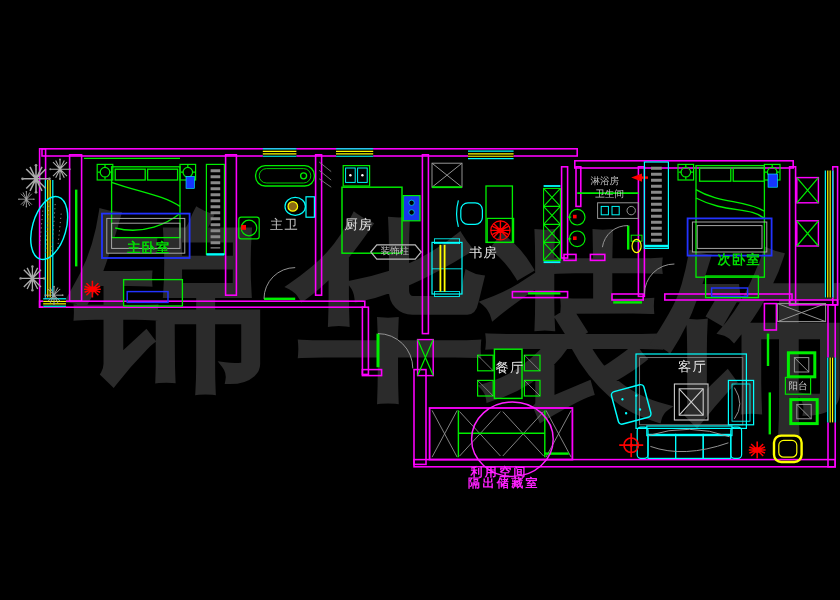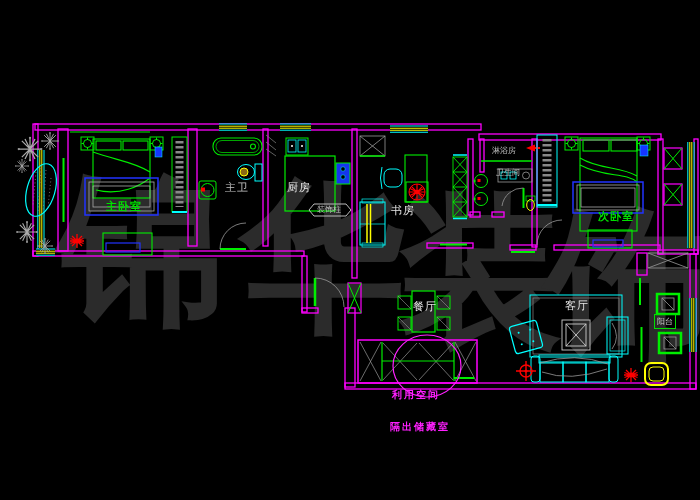--- a/index.html
+++ b/index.html
@@ -399,21 +399,21 @@
       </g>
     </g>
   </svg>
 
   <div class="lbl green" style="left:106px;top:201px">主卧室</div>
   <div class="lbl gray" style="left:225px;top:182px">主卫</div>
   <div class="lbl white" style="left:287px;top:182px">厨房</div>
   <div class="lbl gray small" style="left:317px;top:206px">装饰柱</div>
   <div class="lbl white" style="left:391px;top:205px">书房</div>
   <div class="lbl gray small" style="left:492px;top:147px">淋浴房</div>
-  <div class="lbl gray small" style="left:496px;top:169px">卫生间</div>
+  <div class="lbl gray small" style="left:496px;top:158px">卫生间</div>
   <div class="lbl green" style="left:598px;top:211px">次卧室</div>
   <div class="lbl white" style="left:413px;top:301px">餐厅</div>
   <div class="lbl white" style="left:565px;top:300px">客厅</div>
   <div class="balcony-box" style="left:654px;top:314px">阳台</div>
   <div class="lbl magenta" style="left:392px;top:349px">利用空间</div>
-  <div class="lbl magenta" style="left:390px;top:381px">隔出储藏室</div>
+  <div class="lbl magenta" style="left:390px;top:358px">隔出储藏室</div>
 
 </div>
 
 </body></html>

